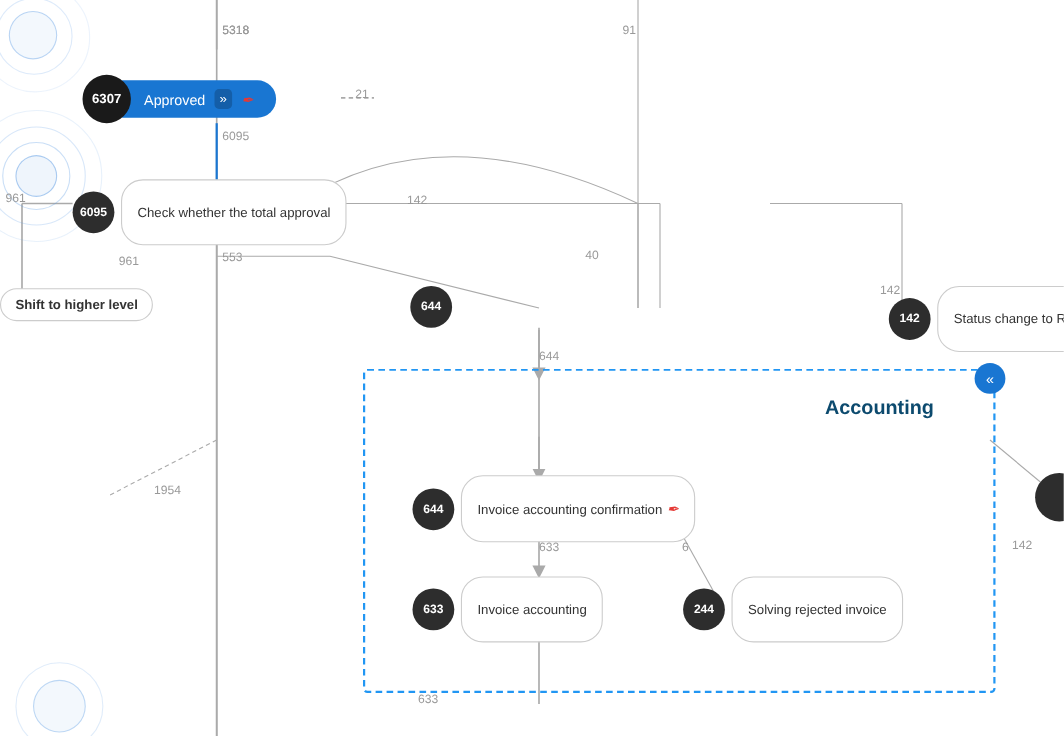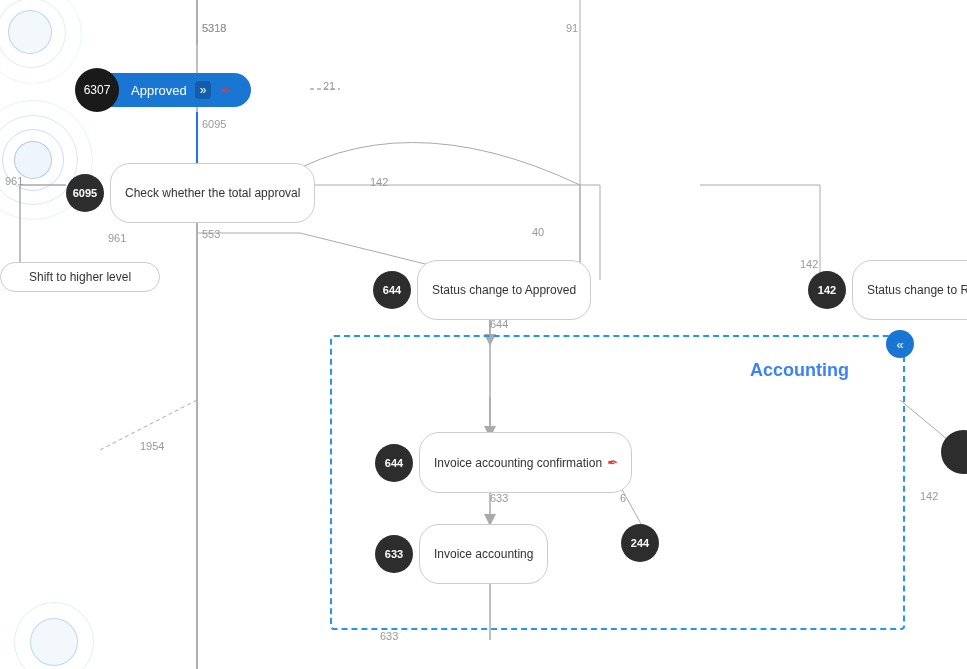--- a/index.html
+++ b/index.html
@@ -65,21 +65,21 @@
       position: absolute;
       display: flex;
       align-items: center;
     }
     .approval-badge {
       background: #1a1a1a;
       color: #fff;
       border-radius: 50%;
       width: 44px; height: 44px;
       display: flex; align-items: center; justify-content: center;
-      font-size: 12px; font-weight: normal;
+      font-size: 12px; font-weight: bold;
       flex-shrink: 0;
       z-index: 3;
     }
     .approval-label {
       background: #1976d2;
       color: #fff;
       border-radius: 0 22px 22px 0;
       padding: 8px 14px 8px 20px;
       font-size: 13px;
       margin-left: -8px;
@@ -106,21 +106,21 @@
       border: 1.5px solid rgba(100, 160, 230, 0.4);
     }
     
     .accounting-box {
       position: absolute;
       border: 2px dashed #2196f3;
       border-radius: 4px;
     }
     .accounting-title {
       position: absolute;
-      color: #3b82f6;
+      color: #0c4a6e;
       font-size: 18px;
       font-weight: bold;
     }
     .collapse-btn {
       position: absolute;
       background: #1976d2;
       color: #fff;
       border-radius: 50%;
       width: 28px; height: 28px;
       display: flex; align-items: center; justify-content: center;
@@ -233,37 +233,34 @@
     </div>
   </div>
 
   <span class="arrow-label" style="left:5px; top:175px;">961</span>
 
   <span class="arrow-label" style="left:108px; top:232px;">961</span>
 
   <span class="arrow-label" style="left:202px; top:228px;">553</span>
 
   <div class="node" style="left:0px; top:262px;">
-    <div class="node-label" style="border-radius:20px; padding:7px 28px;">
+    <div class="node-label" style="border-radius:20px; padding:7px 13px;font-weight:bold;">
       <span>Shift to higher level</span>
     </div>
   </div>
 
   <span class="arrow-label" style="left:566px; top:22px;">91</span>
 
   <span class="arrow-label" style="left:370px; top:176px;">142</span>
 
   <span class="arrow-label" style="left:532px; top:226px;text-align:center;">40</span>
 
   <div class="node" style="left:373px; top:260px;">
     <div class="node-badge dark md">
       <span>644</span>
-    </div>
-    <div class="node-label">
-      <span>Status change to Approved</span>
     </div>
   </div>
 
   <span class="arrow-label" style="left:800px; top:258px;">142</span>
 
   <div class="node" style="left:808px; top:260px;">
     <div class="node-badge dark md">
       <span>142</span>
     </div>
     <div class="node-label">
@@ -303,20 +300,23 @@
     </div>
     <div class="node-label">
       <span>Invoice accounting</span>
     </div>
   </div>
 
   <div class="node" style="left:621px; top:524px;">
     <div class="node-badge dark md">
       <span>244</span>
     </div>
+    <div class="node-label">
+      <span>Solving rejected invoice</span>
+    </div>
   </div>
 
   <span class="arrow-label" style="left:380px; top:630px;">633</span>
 
   <span class="arrow-label" style="left:920px; top:490px;">142</span>
 
   <div class="node-badge dark lg" style="position:absolute; right:-18px; top:430px;"></div>
 
 </div>
 

